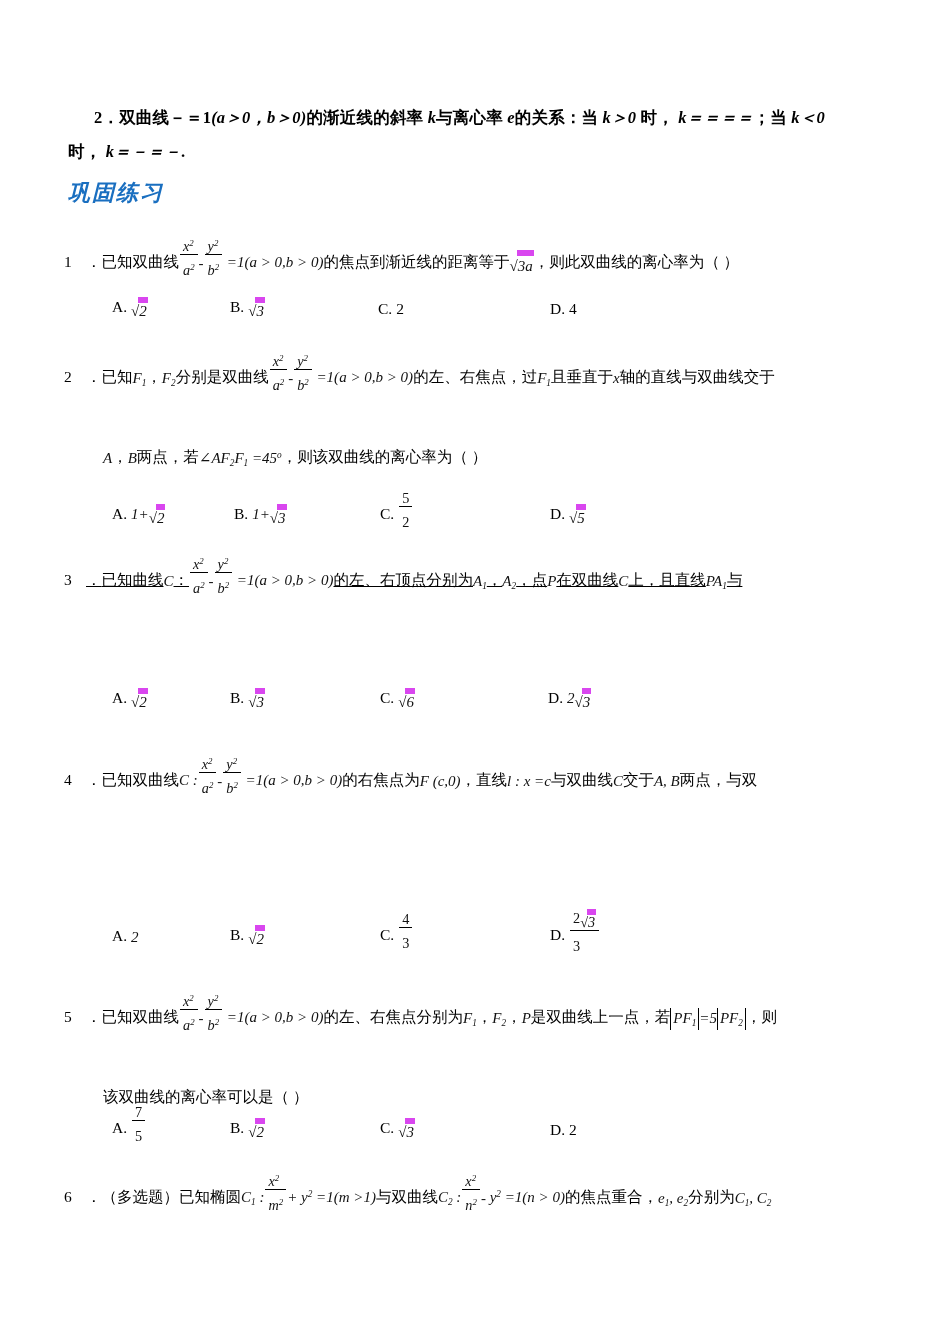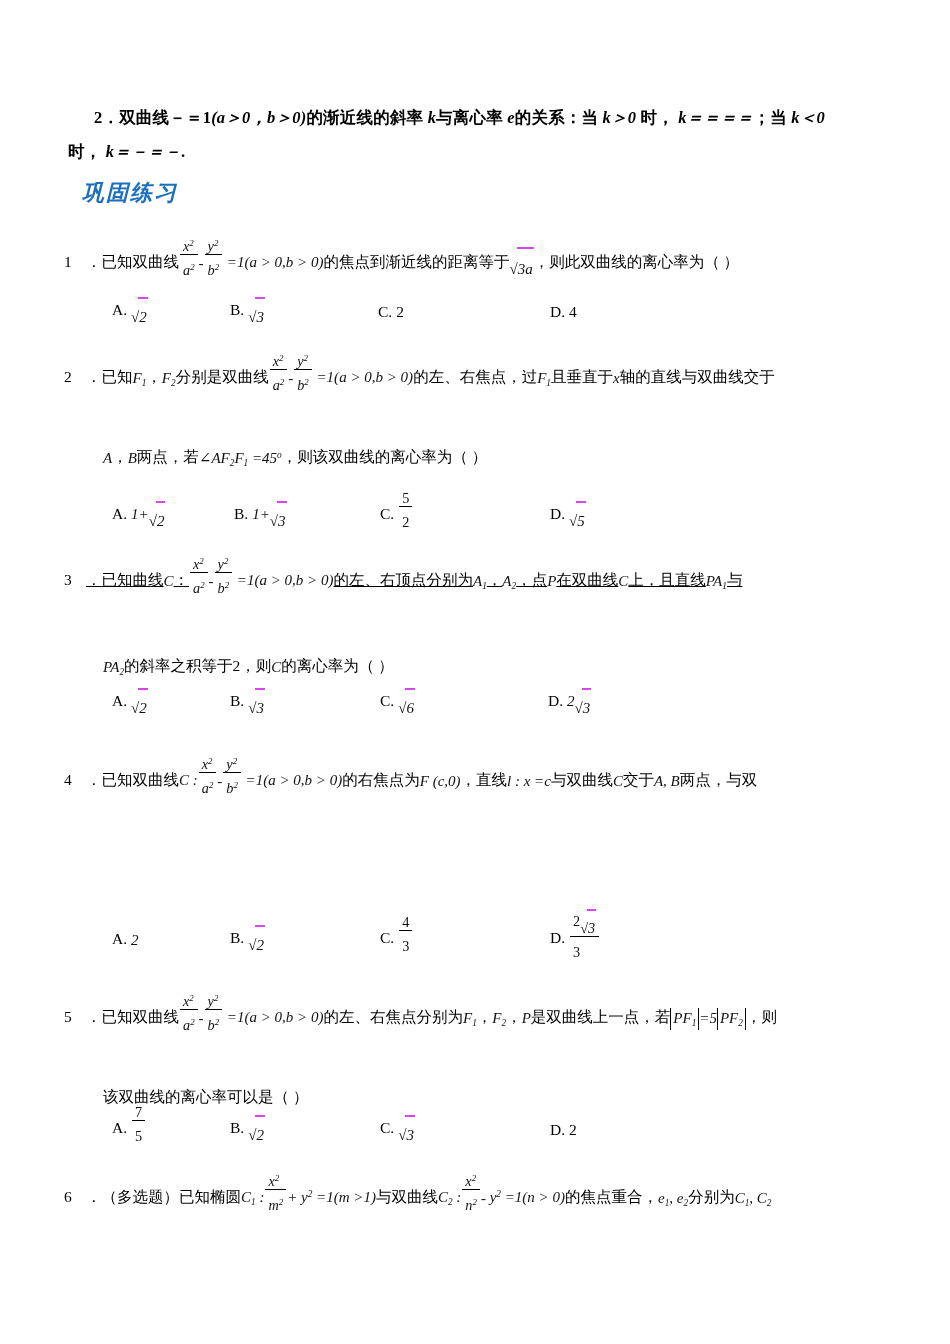--- a/index.html
+++ b/index.html
@@ -35,21 +35,21 @@
     line-height: 34px;
     letter-spacing: 0.2px;
     text-align: justify;
   }
   .summary .ind { display: inline-block; width: 26px; }
   .summary i { font-style: italic; font-family: "Liberation Serif", serif; }
 
   
   .section-head {
     position: absolute;
-    left: 82px;
+    left: 68px;
     top: 178px;
     font-family: "Liberation Serif", "DejaVu Serif", serif;
     font-weight: bold;
     font-style: italic;
     font-size: 22px;
     letter-spacing: 2px;
     color: #1a6fc0;
   }
 
   
@@ -101,22 +101,22 @@
   
   .sqrt {
     display: inline-block;
     vertical-align: middle;
     white-space: nowrap;
     font-style: italic;
   }
   .sqrt > .rad { font-style: normal; }
   .sqrt > .rcont {
     display: inline-block;
-    border-top: 2px solid #d946ef;
-    padding: 10px 1px 0 1px;
+    border-top: 6px solid #d946ef;
+    padding: 0 1px 0 1px;
     margin-left: -1px;
   }
   
   .abs { display: inline-block; border-left: 1px solid #000; border-right: 1px solid #000; padding: 0 2px; font-style: italic; }
 
   
   .opts {
     position: absolute;
     left: 112px;
     width: 780px;
@@ -160,23 +160,20 @@
     </span>
   </div>
   <div class="opts" style="top:492px;">
     <span class="opt" style="width:122px;"><span class="lbl">A.</span><span class="val m">1+<span class="sqrt"><span class="rad">√</span><span class="rcont">2</span></span></span></span><span class="opt" style="width:146px;"><span class="lbl">B.</span><span class="val m">1+<span class="sqrt"><span class="rad">√</span><span class="rcont">3</span></span></span></span><span class="opt" style="width:170px;"><span class="lbl">C.</span><span class="val m"><span class="frac up"><span class="num">5</span><span class="den">2</span></span></span></span><span class="opt"><span class="lbl">D.</span><span class="val m"><span class="sqrt"><span class="rad">√</span><span class="rcont">5</span></span></span></span>
   </div>
 
   <div class="q" style="top:558px;text-decoration:underline;">
     <span class="qline">
       <span class="qnum">3</span>．<span>已知曲线</span><span class="m">C</span><span>：</span><span class="m"><span class="frac"><span class="num">x<sup>2</sup></span><span class="den">a<sup>2</sup></span></span><span class="m up">-</span><span class="frac"><span class="num">y<sup>2</sup></span><span class="den">b<sup>2</sup></span></span> =1(<i>a</i> &gt; 0,<i>b</i> &gt; 0)</span><span>的左、右顶点分别为</span><span class="m">A<sub>1</sub></span><span>，</span><span class="m">A<sub>2</sub></span><span>，点</span><span class="m">P</span><span>在双曲线</span><span class="m">C</span><span>上，且直线</span><span class="m">PA<sub>1</sub></span><span>与</span>
     </span>
-    <span class="qline cont" style="margin-top:50px;">
-      <span class="m">PA<sub>2</sub></span><span>的斜率之积等于2，则</span><span class="m">C</span><span>的离心率为（    ）</span>
-    </span>
   </div>
   <div class="opts" style="top:688px;">
     <span class="opt" style="width:118px;"><span class="lbl">A.</span><span class="val m"><span class="sqrt"><span class="rad">√</span><span class="rcont">2</span></span></span></span><span class="opt" style="width:150px;"><span class="lbl">B.</span><span class="val m"><span class="sqrt"><span class="rad">√</span><span class="rcont">3</span></span></span></span><span class="opt" style="width:168px;"><span class="lbl">C.</span><span class="val m"><span class="sqrt"><span class="rad">√</span><span class="rcont">6</span></span></span></span><span class="opt"><span class="lbl">D.</span><span class="val m">2<span class="sqrt"><span class="rad">√</span><span class="rcont">3</span></span></span></span>
   </div>
 
   <div class="q" style="top:758px;">
     <span class="qline">
       <span class="qnum">4</span>．<span>已知双曲线</span><span class="m">C :<span class="frac"><span class="num">x<sup>2</sup></span><span class="den">a<sup>2</sup></span></span><span class="m up">-</span><span class="frac"><span class="num">y<sup>2</sup></span><span class="den">b<sup>2</sup></span></span> =1(<i>a</i> &gt; 0,<i>b</i> &gt; 0)</span><span>的右焦点为</span><span class="m">F (c,0)</span><span>，直线</span><span class="m">l : x =c</span><span>与双曲线</span><span class="m">C</span><span>交于</span><span class="m">A, B</span><span>两点，与双</span>
     </span>
   </div>

